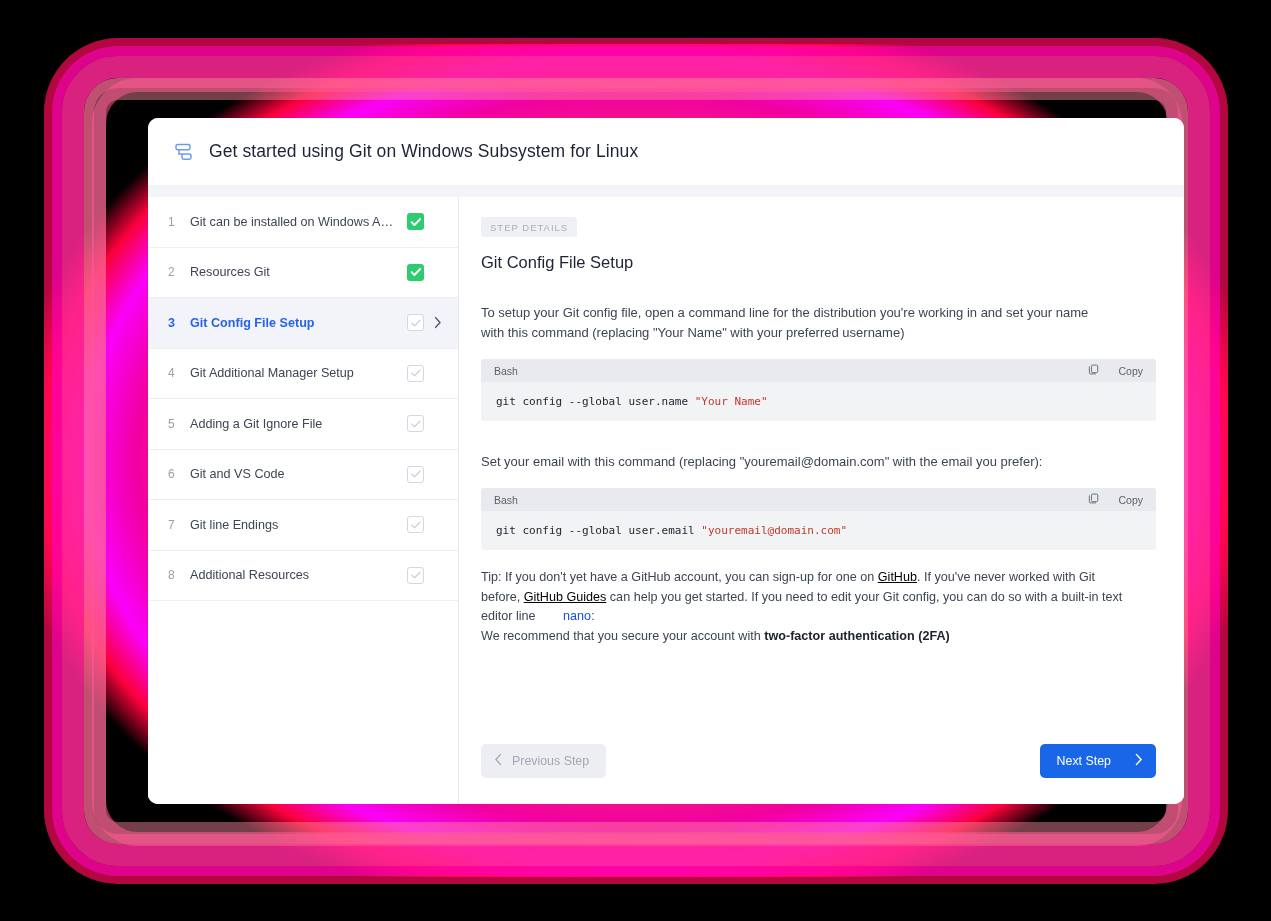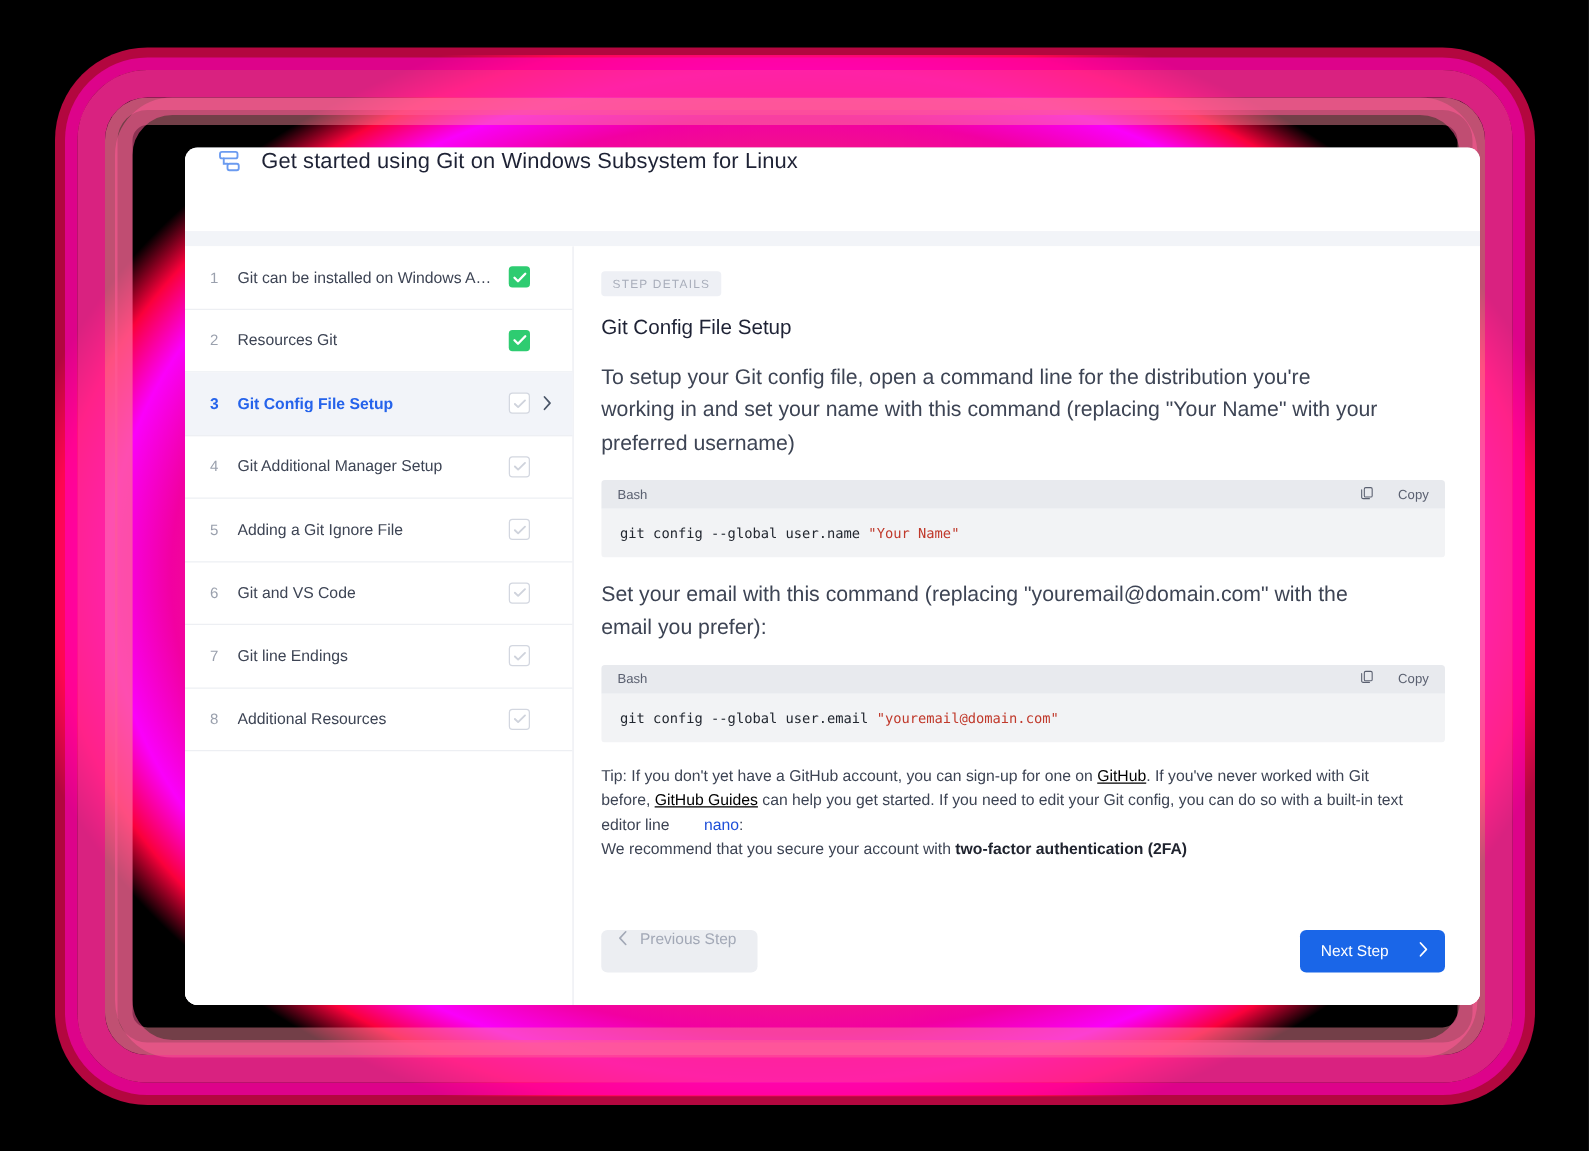--- a/index.html
+++ b/index.html
@@ -58,21 +58,21 @@
     background: #f2f4f8;
     border-radius: 10px;
     overflow: hidden;
   }
 
   
   .header-card {
     height: 67px;
     background: #ffffff;
     display: flex;
-    align-items: flex-start;
+    align-items: center;
     padding: 0 26px;
     border-radius: 6px 6px 0 0;
   }
   .header-icon { width: 22px; height: 22px; margin-right: 13px; flex: 0 0 auto; }
   .header-title {
     font-size: 17.5px;
     color: #1e2235;
     font-weight: 500;
     letter-spacing: .1px;
     white-space: nowrap;
@@ -159,22 +159,22 @@
     border-radius: 3px;
     font-weight: 500;
   }
   .details-title {
     margin-top: 16px;
     font-size: 16.5px;
     color: #1e2235;
     font-weight: 500;
   }
   .details-para {
-    margin-top: 17px;
-    font-size: 17px;
+    margin-top: 31px;
+    font-size: 13px;
     line-height: 1.55;
     color: #3d4454;
     max-width: 630px;
   }
 
   
   .code-block { margin-top: 16px; border-radius: 3px; overflow: hidden; }
   .code-head {
     background: #e8eaee;
     height: 23px;
@@ -219,21 +219,21 @@
   }
   .btn-prev {
     background: #eceef2;
     color: #a2a8b6;
     border: none;
     border-radius: 5px;
     height: 34px;
     padding: 0 17px 0 13px;
     font-size: 12.4px;
     font-family: "Liberation Sans", sans-serif;
-    display: flex; align-items: flex-start; gap: 9px;
+    display: flex; align-items: center; gap: 9px;
     cursor: pointer;
   }
   .btn-next {
     background: #1a66e8;
     color: #ffffff;
     border: none;
     border-radius: 5px;
     height: 34px;
     padding: 0 13px 0 17px;
     font-size: 12.4px;

